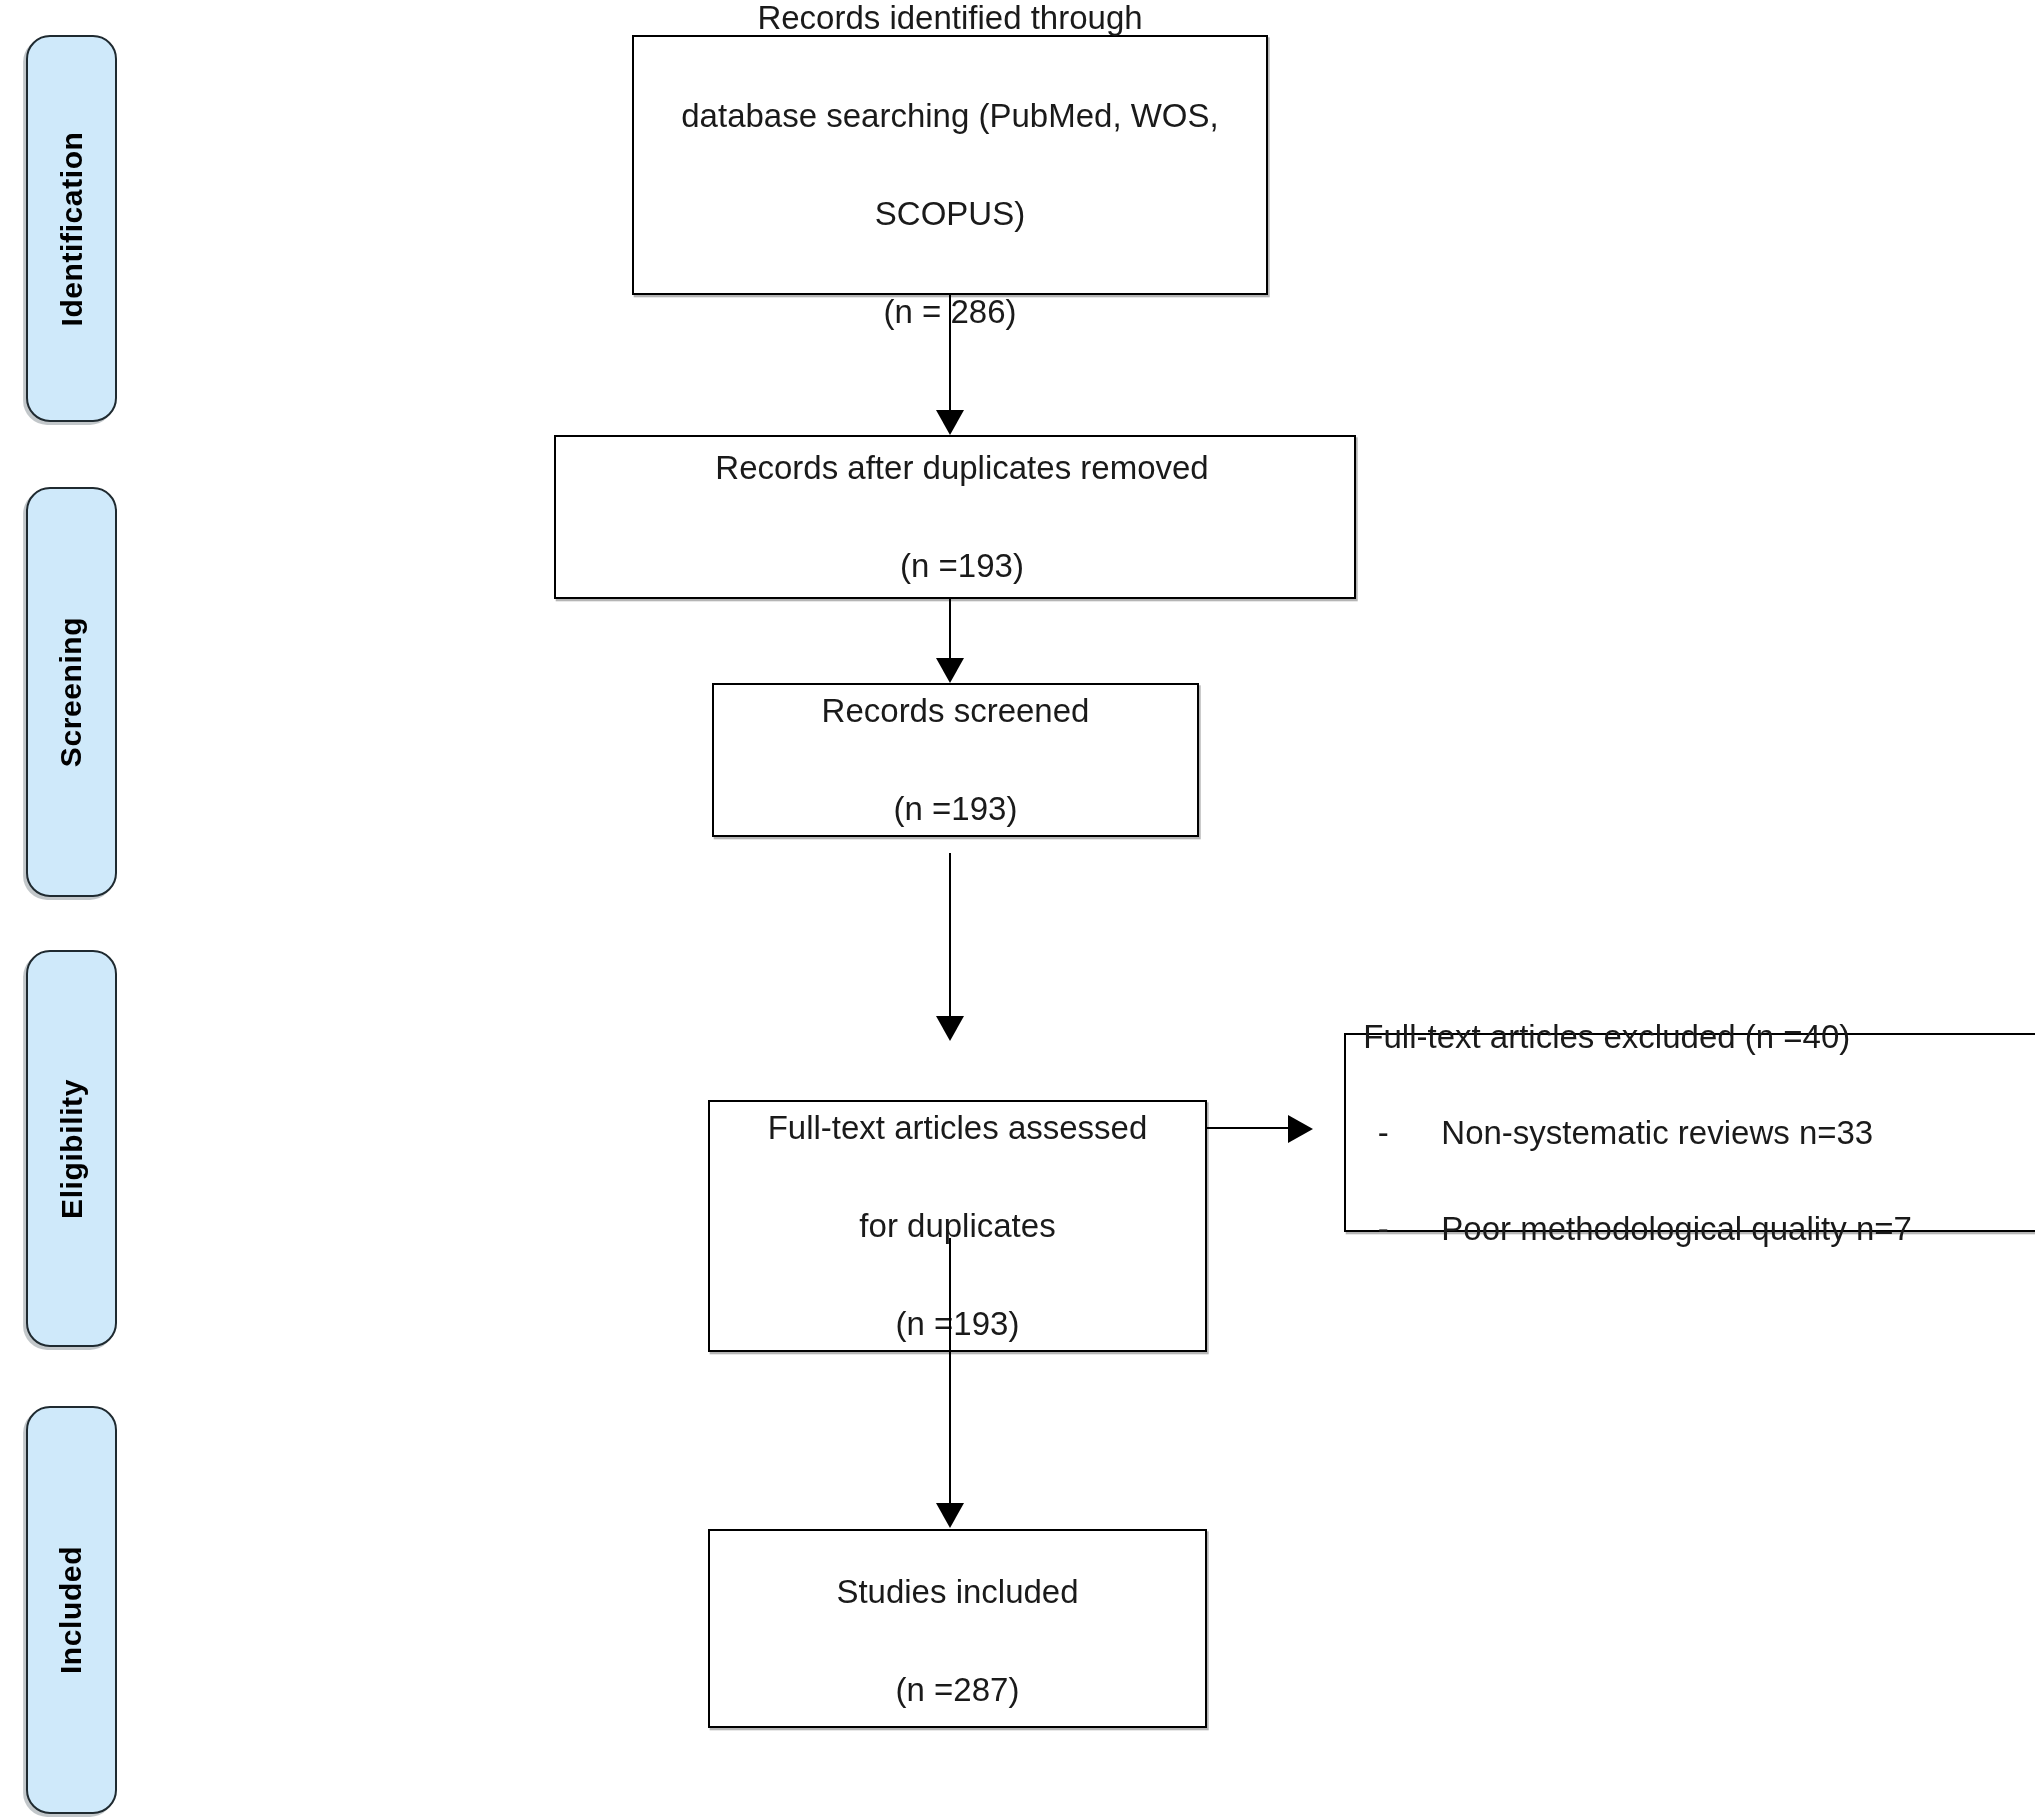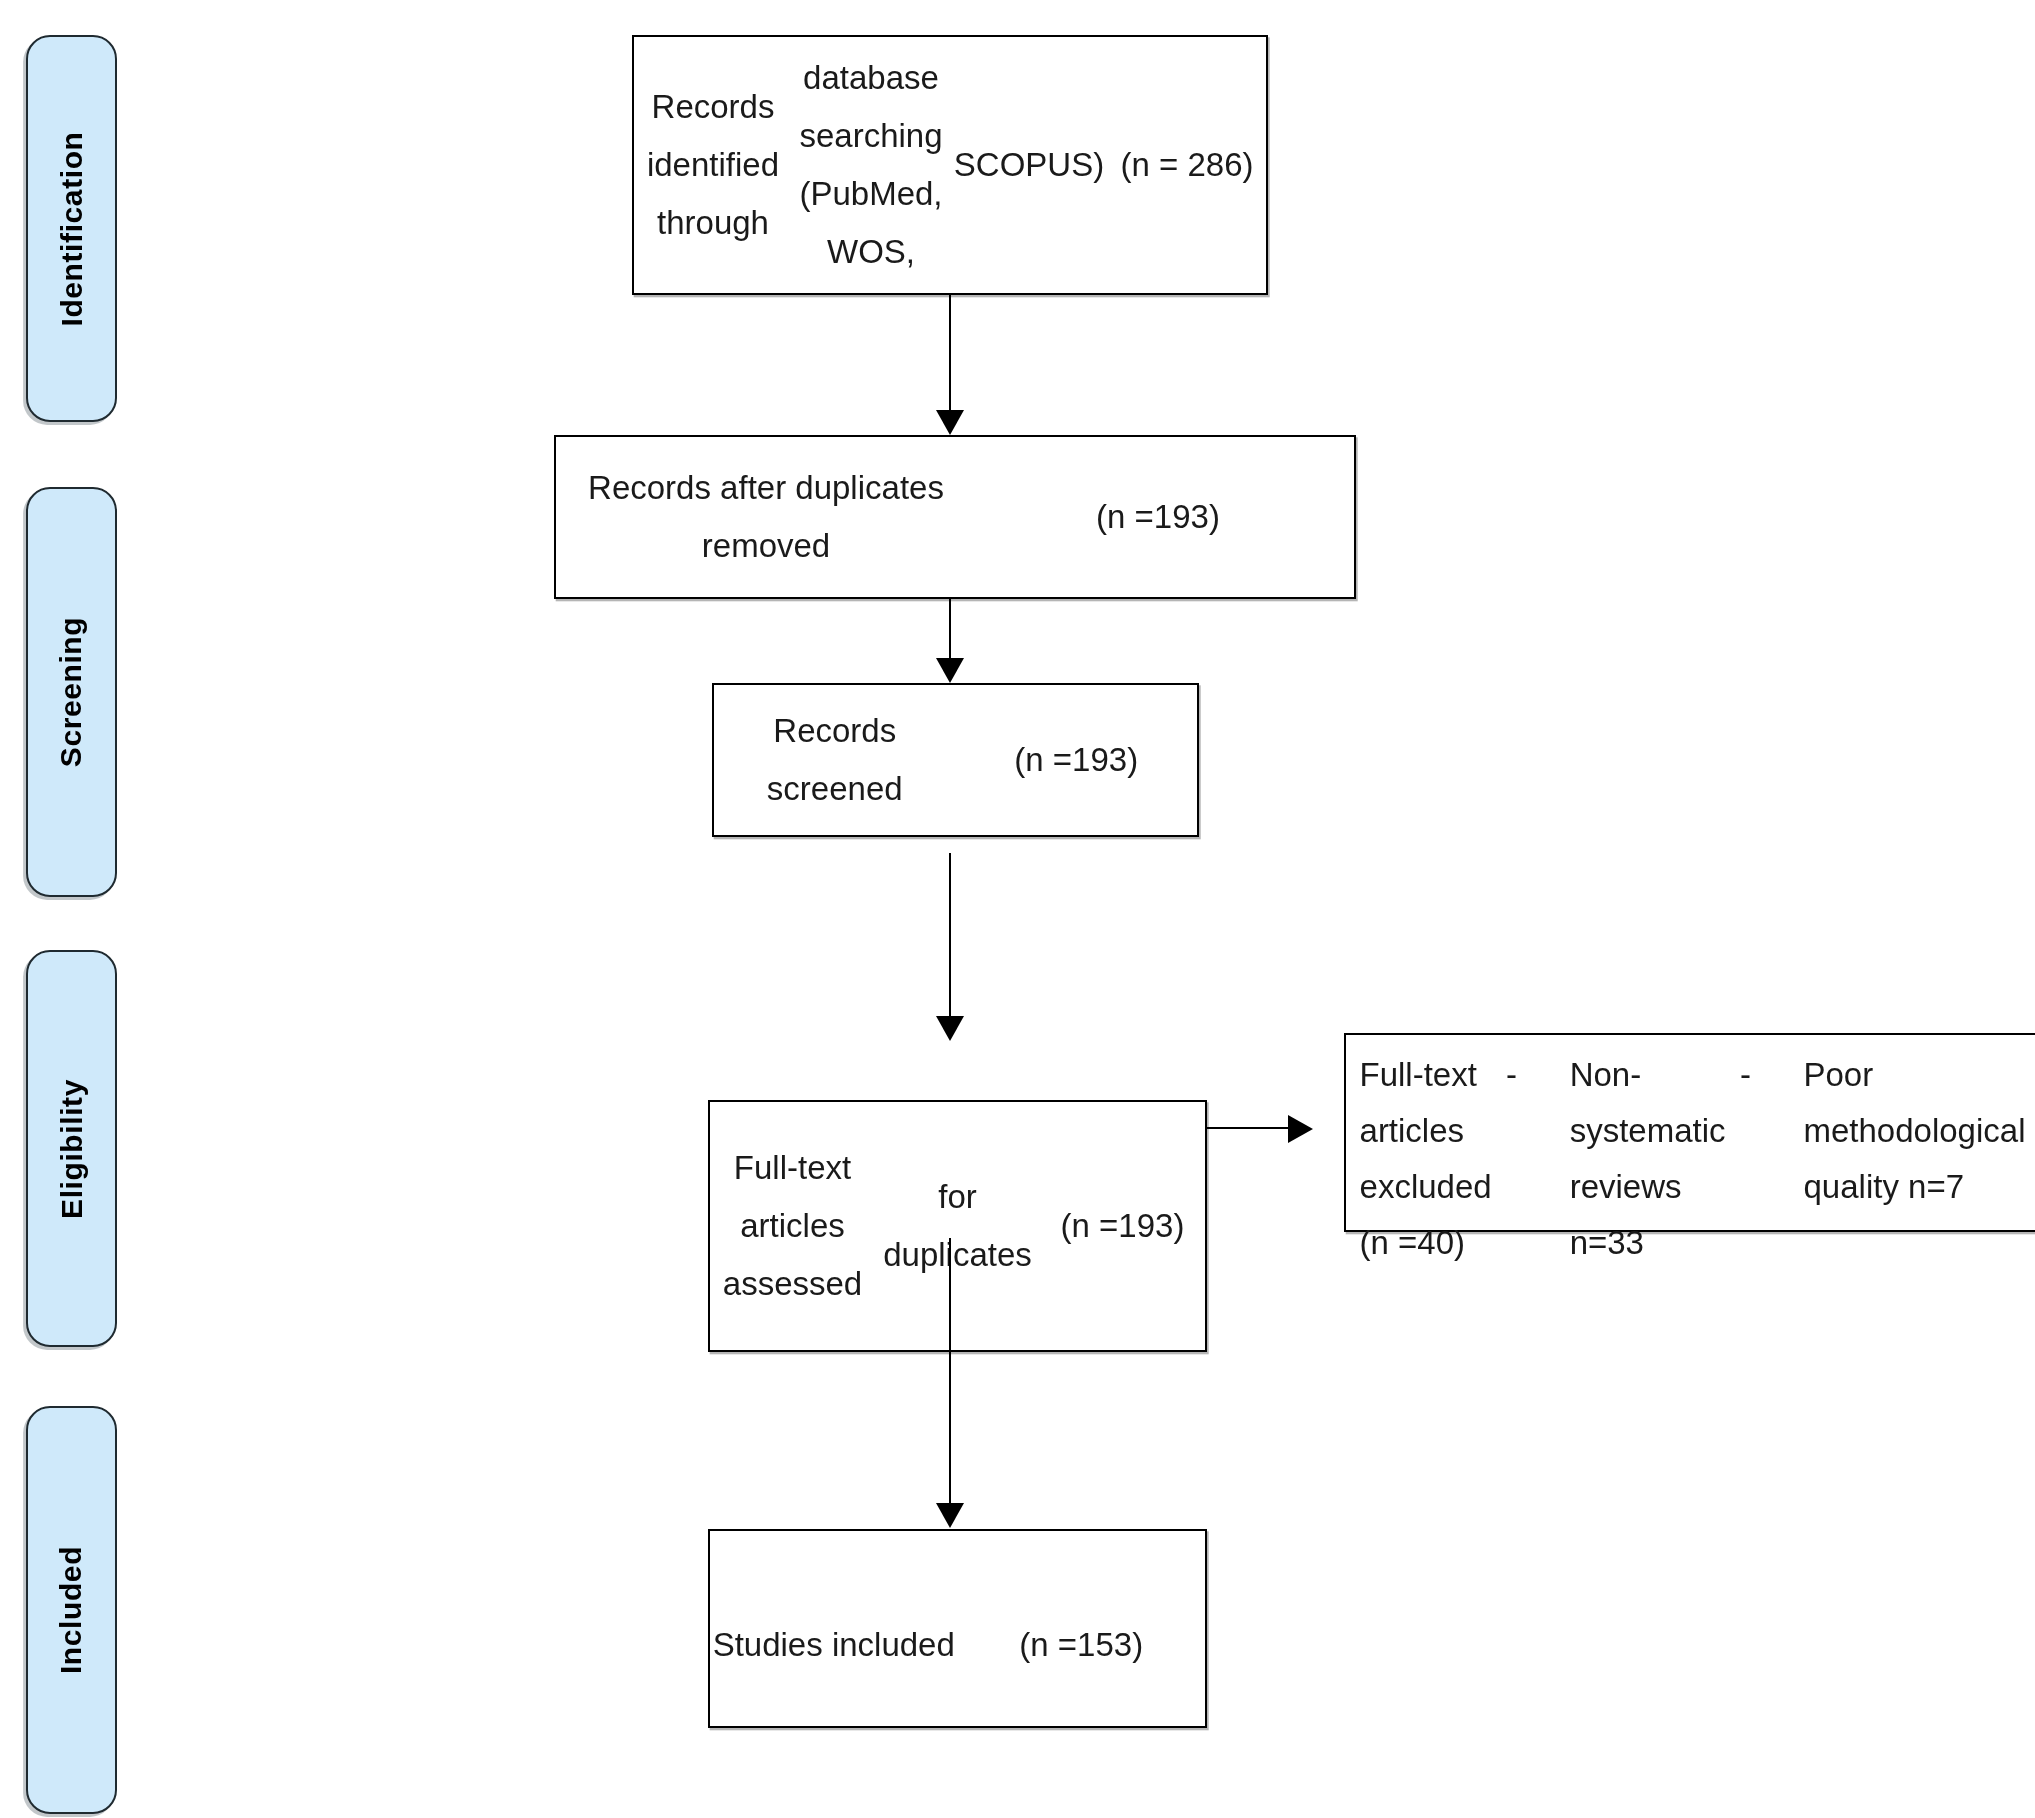--- a/index.html
+++ b/index.html
@@ -34,24 +34,24 @@
     font-size:30px;font-weight:bold;color:#000;
     letter-spacing:0.6px;
   }
 
   
   .box{
     position:absolute;
     background:#ffffff;
     border:2.3px solid var(--box-border);
     box-shadow:1.7px 2.3px 0 rgba(90,90,90,0.45);
-    display:flex;flex-direction:row;
+    display:flex;flex-direction:column;
     justify-content:center;align-items:center;
     text-align:center;
-    font-size:33px;line-height:58px;
+    font-size:33px;line-height:58px;gap:40px;
   }
   .box .line{width:100%;}
 
   .box-excluded{
     justify-content:center;align-items:stretch;
     text-align:left;
     padding:11.5px 17.3px;
     line-height:56px;
   }
   .bullet-row{display:flex;align-items:flex-start;}
@@ -140,17 +140,17 @@
       <span class="bullet-marker">-</span>
       <span>Poor methodological quality n=7</span>
     </div>
   </div>
 
   <div class="vline" style="left:949px;top:1238px;height:266px;"></div>
   <div class="arrow-down" style="left:936px;top:1503px;"></div>
 
   <div class="box" style="left:708px;top:1529px;width:499px;height:199px;justify-content:flex-start;padding-top:32px;">
     <div class="line">Studies included</div>
-    <div class="line">(n =153)</div>
+    <div class="line">(n =287)</div>
   </div>
 
 </div>
 
 
 </body></html>

